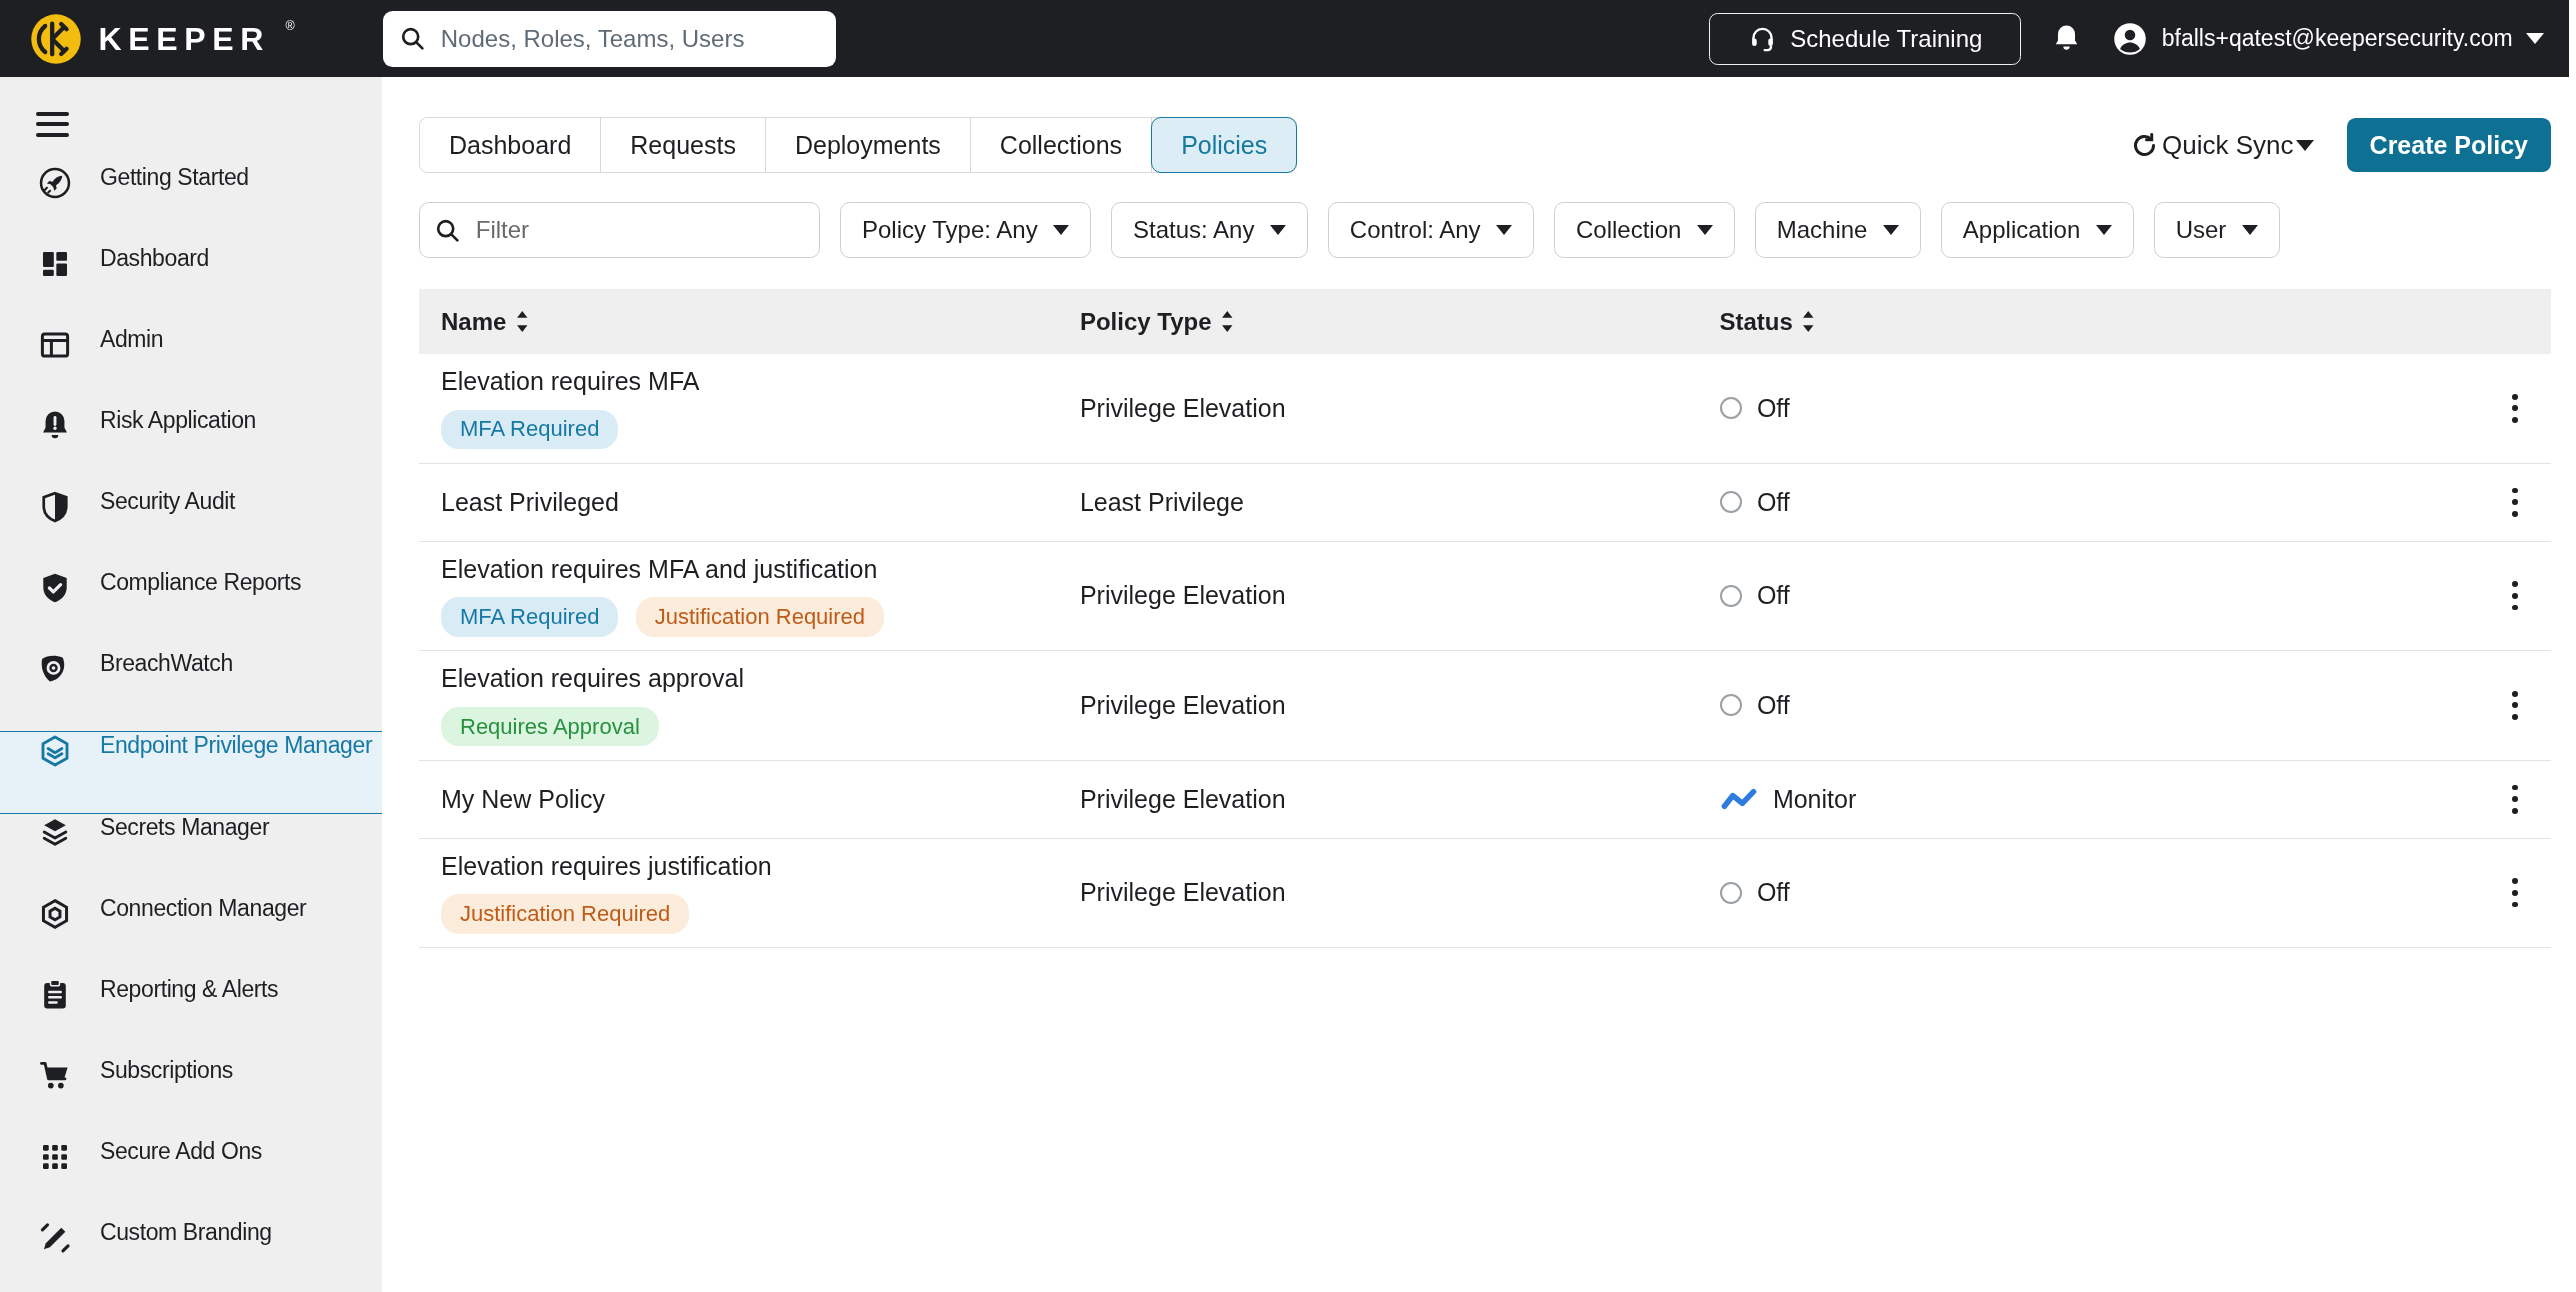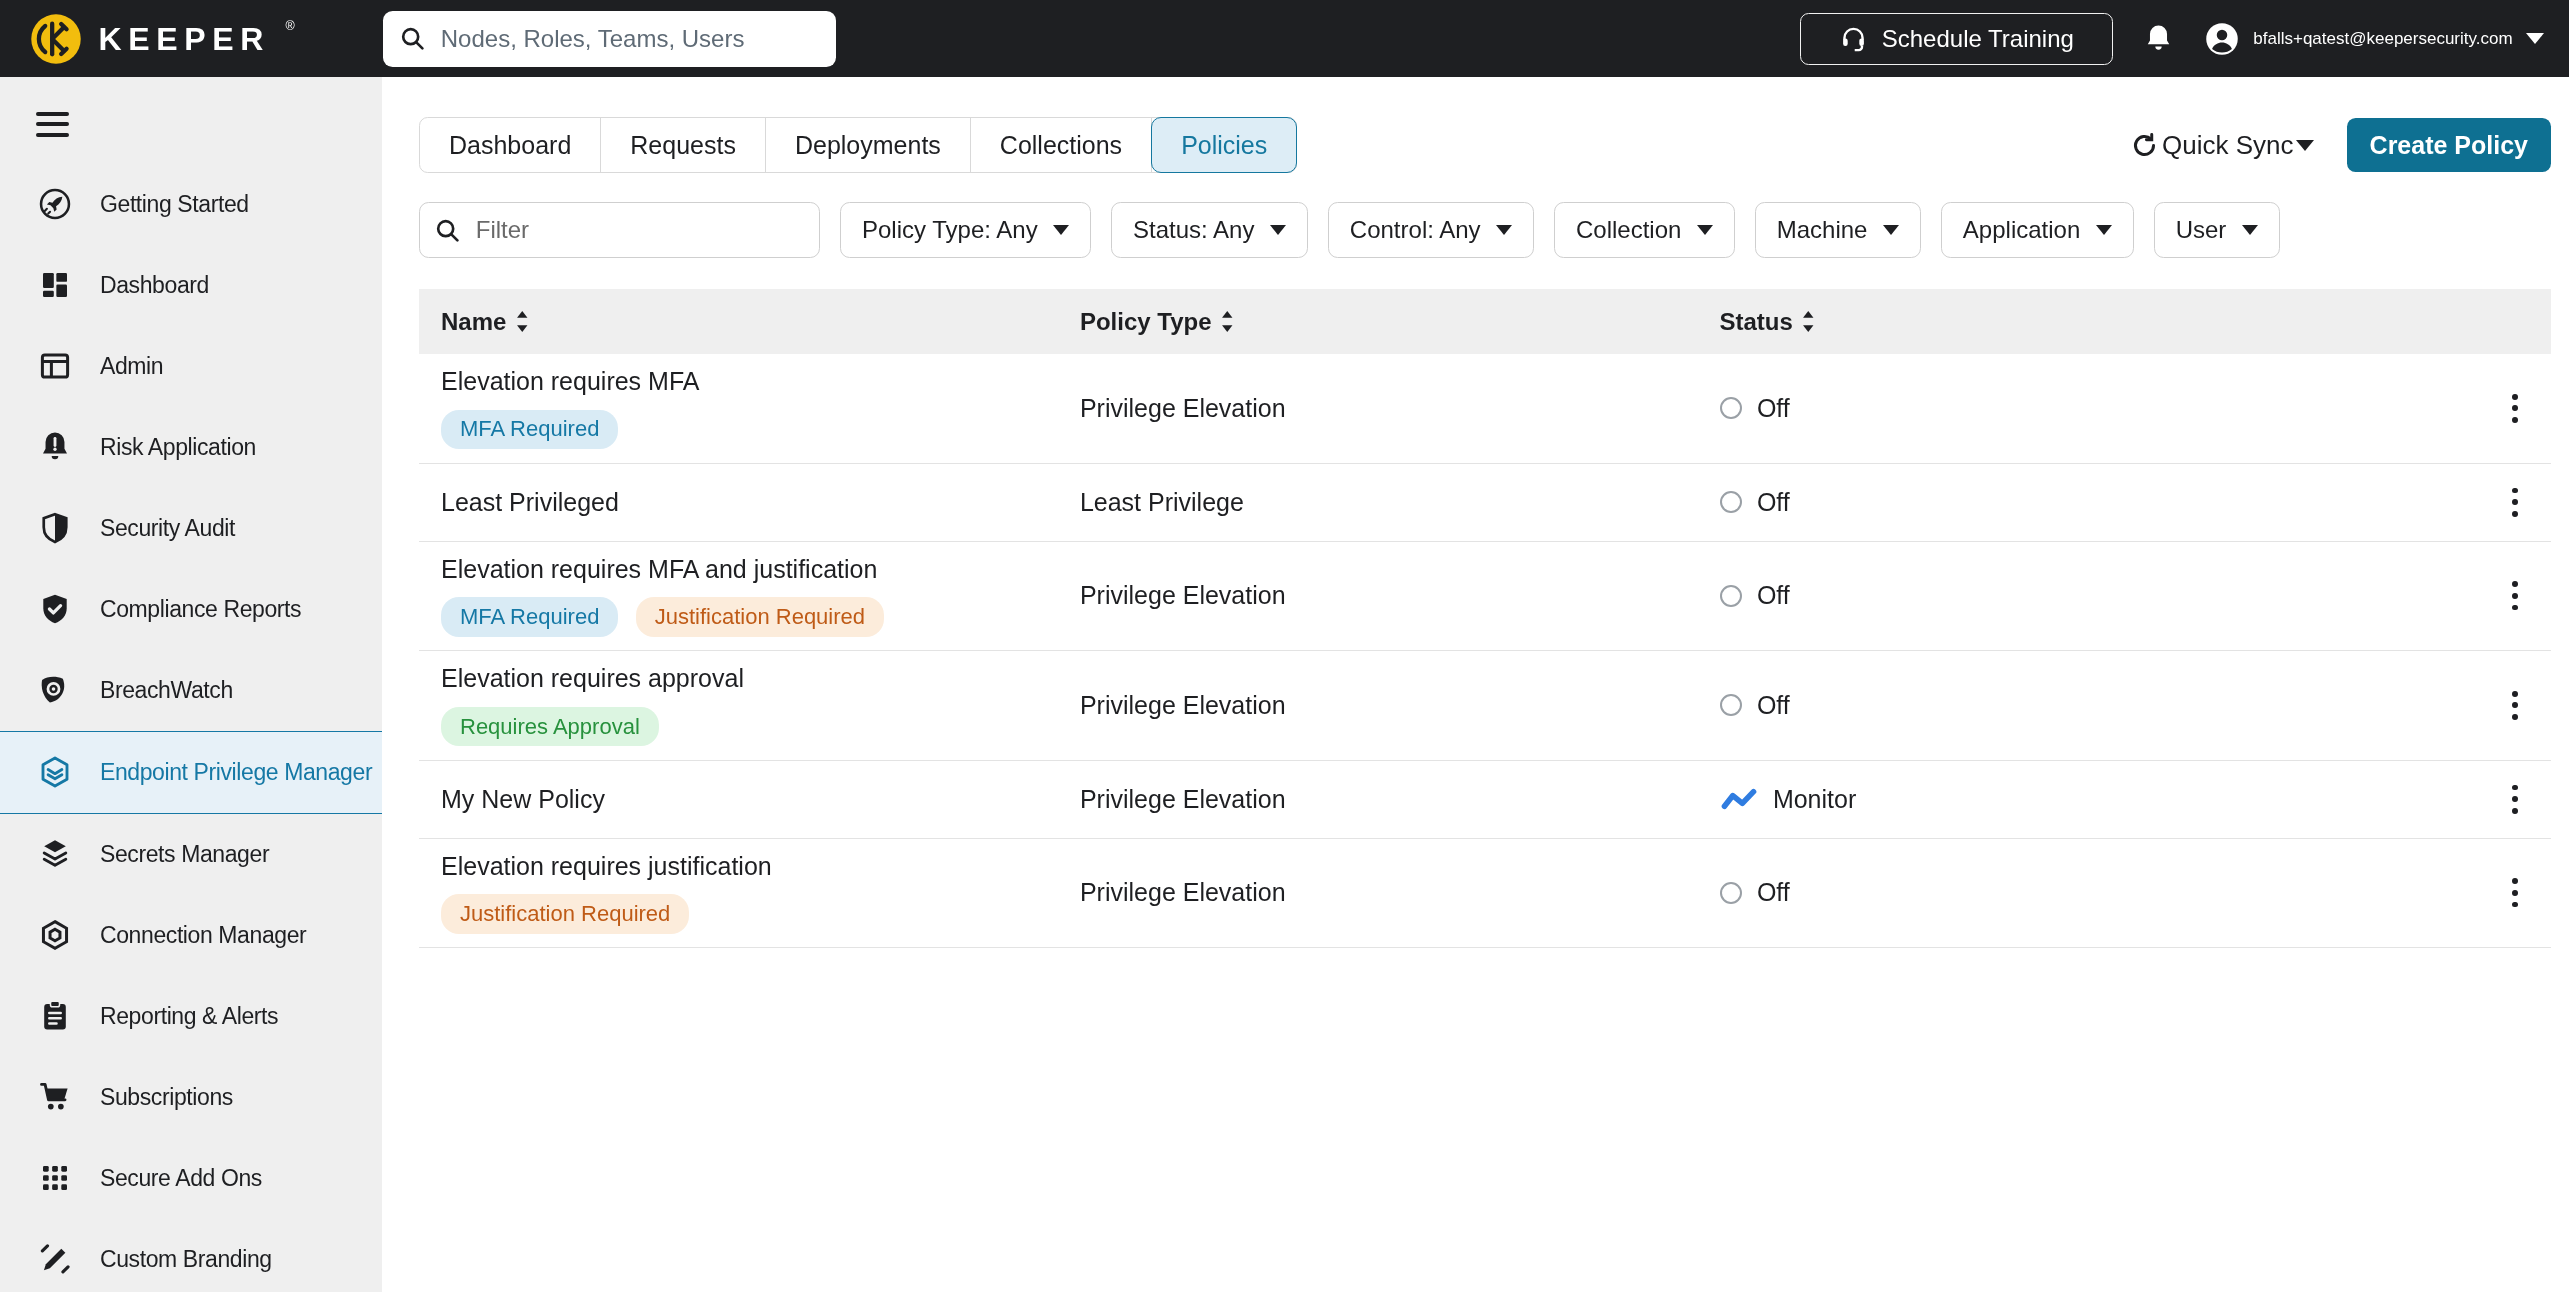--- a/index.html
+++ b/index.html
@@ -21,30 +21,30 @@
   .topsearch input::placeholder { color:#5f6b76; }
   .top-right { margin-left:auto; display:flex; align-items:center; gap:29px; }
   .schedule-btn { display:flex; align-items:center; gap:13.4px; height:52px; padding:0 38px;
     background:transparent; border:1.9px solid #f1f1f1; border-radius:8.6px; color:#fff;
     font-size:24px; font-family:"Liberation Sans", sans-serif; cursor:pointer; }
   .schedule-btn svg { width:29px; height:29px; }
   .bell-btn { width:33px; height:33px; color:#fff; cursor:pointer; }
   .bell-btn svg { width:33px; height:33px; }
   .account { display:flex; align-items:center; gap:13.4px; color:#fff; cursor:pointer; }
   .account .avatar { width:36px; height:36px; }
-  .account .email { font-size:17px; }
+  .account .email { font-size:23px; }
   .caret { width:0; height:0; border-left:9.6px solid transparent; border-right:9.6px solid transparent;
     border-top:11.5px solid #1e1f22; }
   .caret.white { border-top-color:#fff; }
 
   
   .sidebar { position:absolute; left:0; top:77px; width:382px; bottom:0; background:#efefef; }
   .hamburger { margin:35px 0 27px 36px; width:33px; cursor:pointer; }
   .hamburger span { display:block; height:3.8px; background:#1e1f22; border-radius:1.9px; margin-bottom:6.7px; }
-  .nav-item { display:flex; align-items:center; gap:25px; height:81px; padding-left:35px;
+  .nav-item { display:flex; gap:25px; height:81px; padding-left:35px;
     font-size:23px; letter-spacing:-0.4px; cursor:pointer; color:#1e1f22; }
   .nav-icon { width:40px; height:38px; flex:none; display:flex; align-items:center; justify-content:center; }
   .nav-icon svg { width:36px; height:36px; }
   .nav-item.selected { background:#e7f1f8; border-top:1.9px solid #1578a5; border-bottom:1.9px solid #1578a5;
     color:#1578a5; height:83px; }
 
   
   .content { position:absolute; left:382px; top:77px; right:0; bottom:0; background:#fff;
     padding:40px 25px 0 37px; }
   .content-top { display:flex; align-items:center; justify-content:space-between; }

